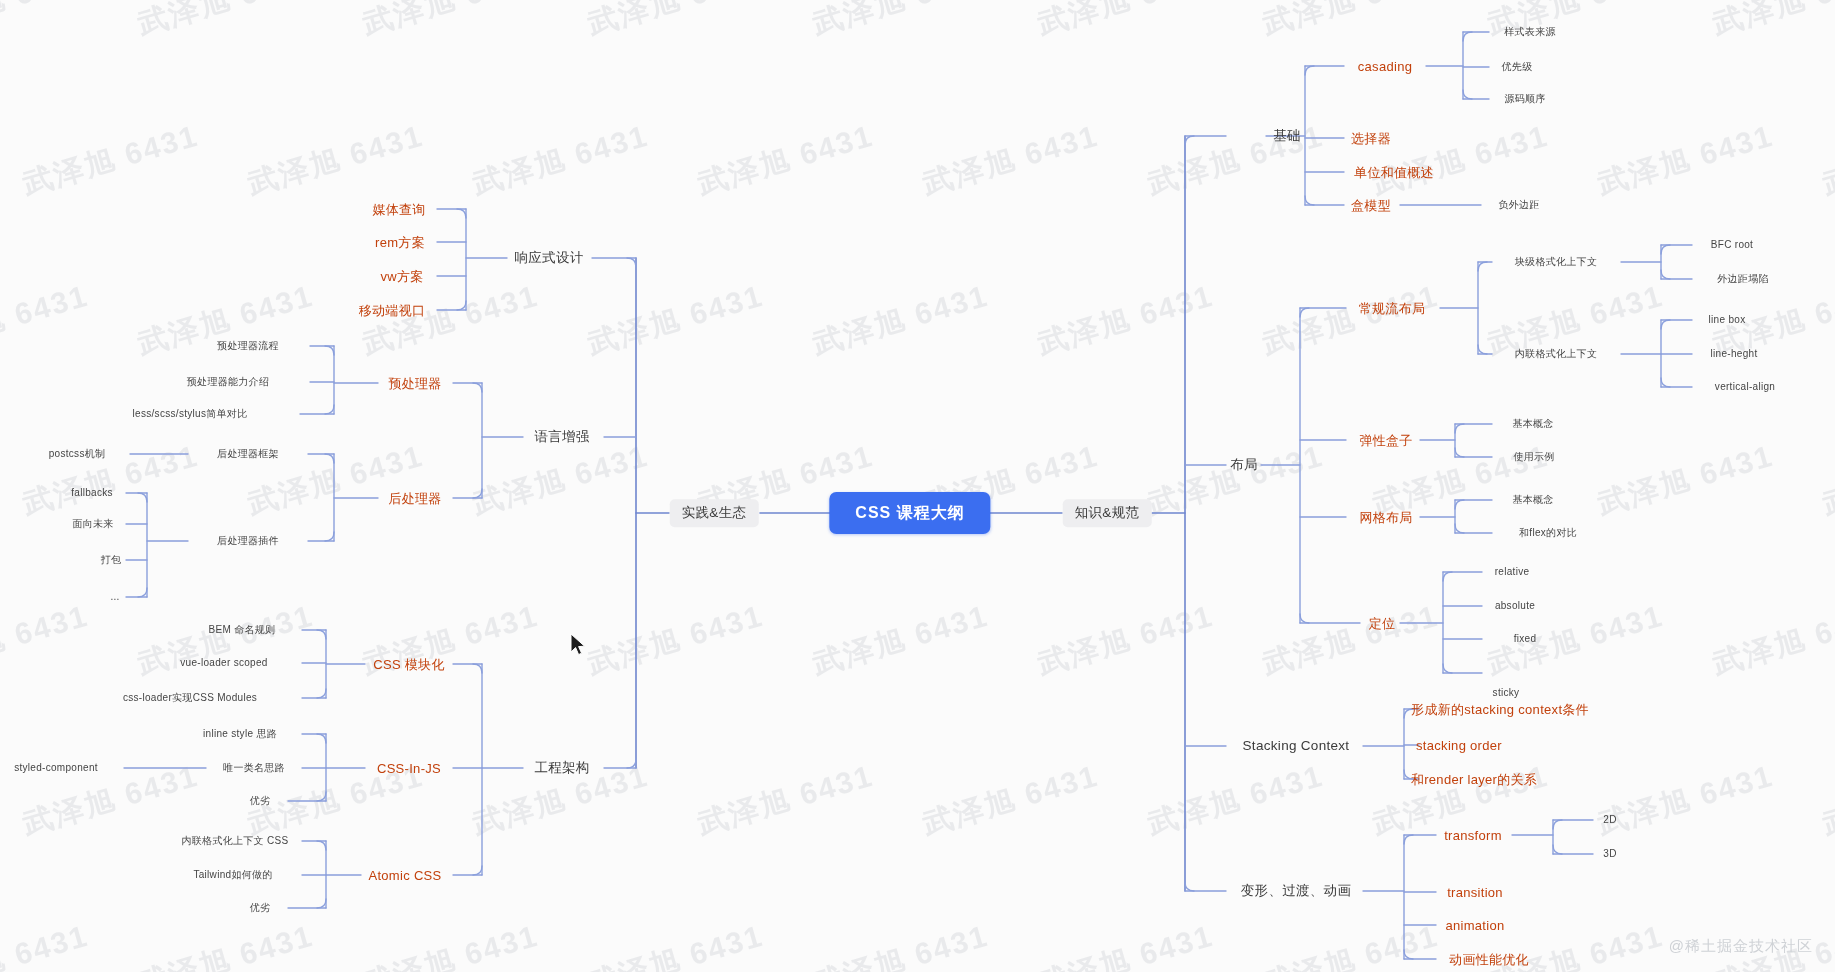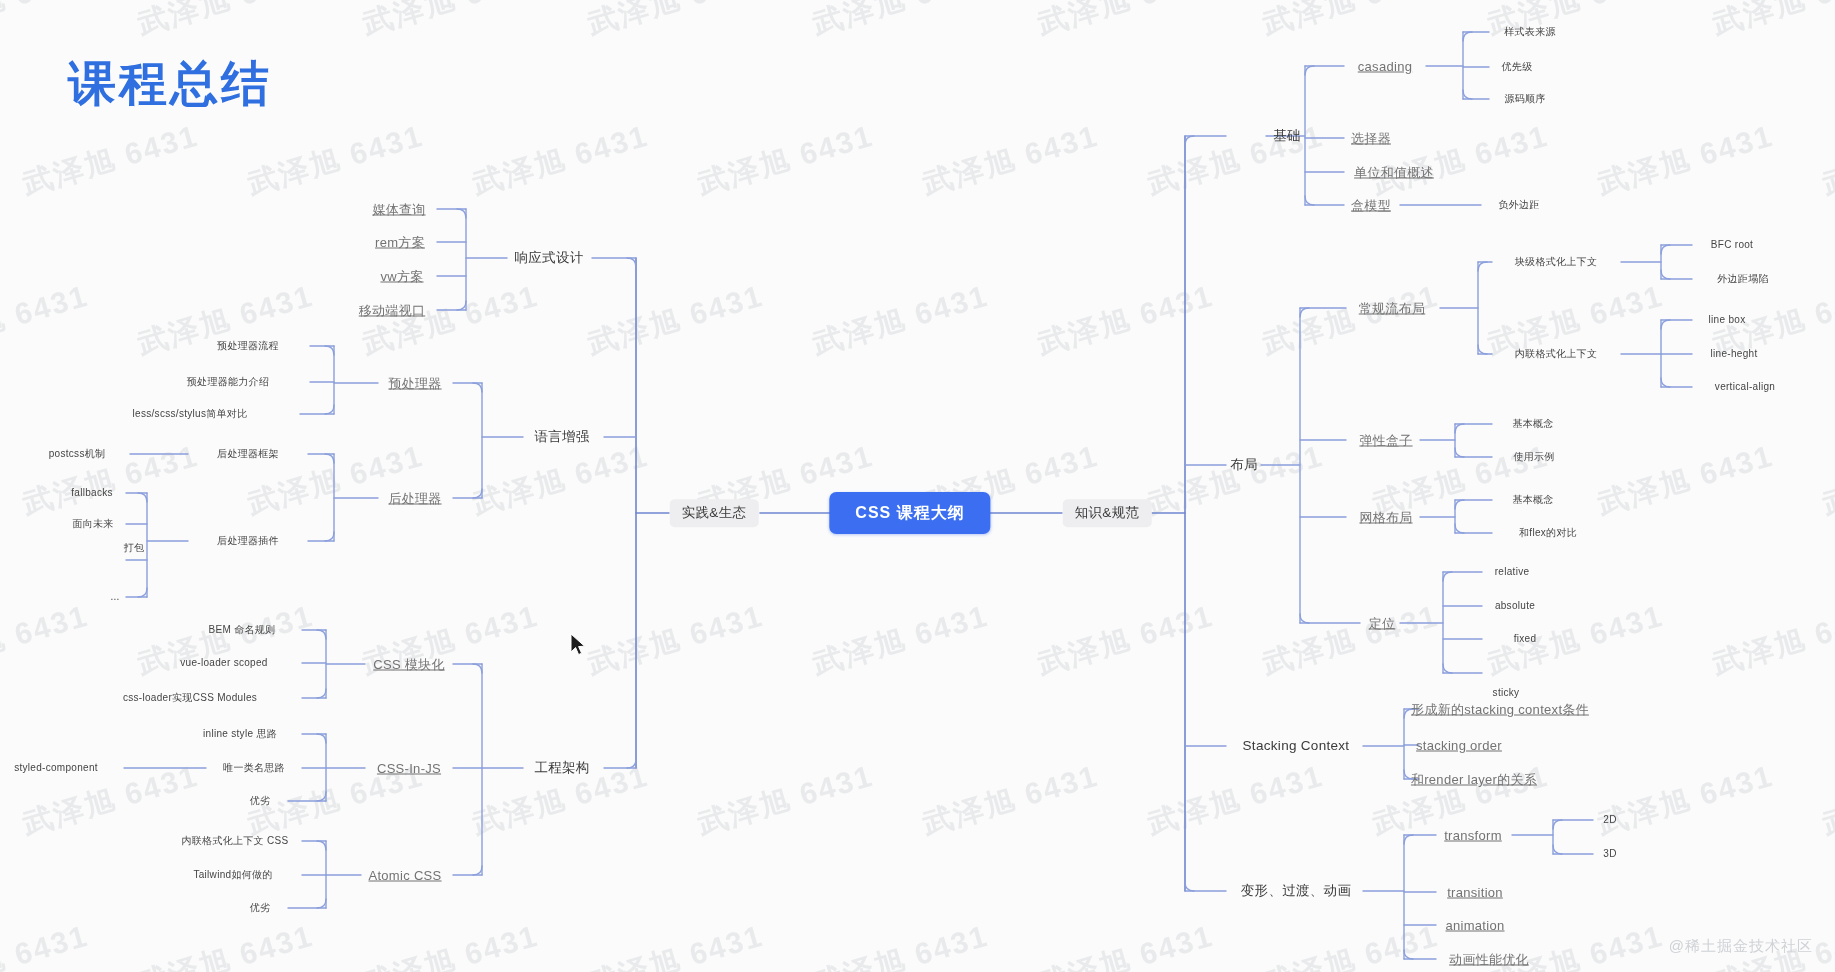--- a/index.html
+++ b/index.html
@@ -81,21 +81,21 @@
   }
   .node.branch {
     background: #eeeef0;
     color: #3a3a3a;
     font-size: 13.5px;
     padding: 7px 12px;
     border-radius: 5px;
     font-weight: 500;
   }
   .node.l1 { font-size: 13.5px; color: #3a3a3a; }
-  .node.l2 { font-size: 13px;   color: #737373; text-decoration: underline; }
+  .node.l2 { font-size: 13px;   color: #c2410c; }
   .node.l3 { font-size: 10px; color: #444444; }
   
   #corner-watermark {
     position: absolute;
     right: 22px;
     bottom: 16px;
     color: #cfd2d6;
     font-size: 15px;
     letter-spacing: 1px;
     z-index: 6;
@@ -172,21 +172,20 @@
       <div class="wm" style="left: 135px; top: 940px;">武泽旭 6431</div>
       <div class="wm" style="left: 360px; top: 940px;">武泽旭 6431</div>
       <div class="wm" style="left: 585px; top: 940px;">武泽旭 6431</div>
       <div class="wm" style="left: 810px; top: 940px;">武泽旭 6431</div>
       <div class="wm" style="left: 1035px; top: 940px;">武泽旭 6431</div>
       <div class="wm" style="left: 1260px; top: 940px;">武泽旭 6431</div>
       <div class="wm" style="left: 1485px; top: 940px;">武泽旭 6431</div>
       <div class="wm" style="left: 1710px; top: 940px;">武泽旭 6431</div>
     </div>
 
-  <div id="page-title">课程总结</div>
 
   <svg id="links" viewBox="0 0 1835 972" width="1835" height="972">
       <path d="M857 513 L760 513" class="trunk" stroke-linecap="round"></path>
       <path d="M963 513 L1062 513" class="trunk" stroke-linecap="round"></path>
       <path d="M669 513 L636 513" class="trunk" stroke-linecap="round"></path>
       <path d="M636 258 L636 768" class="trunk" stroke-linecap="round"></path>
       <path d="M636 258 L592 258" stroke-linecap="round"></path>
       <path d="M636 437 L604 437" stroke-linecap="round"></path>
       <path d="M636 768 L604 768" stroke-linecap="round"></path>
       <path d="M507 258 L466 258" stroke-linecap="round"></path>
@@ -363,21 +362,21 @@
       <div class="node l2" style="left: 415px; top: 383px;">预处理器</div>
       <div class="node l3" style="left: 248px; top: 346px;">预处理器流程</div>
       <div class="node l3" style="left: 228px; top: 382px;">预处理器能力介绍</div>
       <div class="node l3" style="left: 190px; top: 414px;">less/scss/stylus简单对比</div>
       <div class="node l2" style="left: 415px; top: 498px;">后处理器</div>
       <div class="node l3" style="left: 248px; top: 454px;">后处理器框架</div>
       <div class="node l3" style="left: 77px; top: 454px;">postcss机制</div>
       <div class="node l3" style="left: 248px; top: 541px;">后处理器插件</div>
       <div class="node l3" style="left: 92px; top: 493px;">fallbacks</div>
       <div class="node l3" style="left: 93px; top: 524px;">面向未来</div>
-      <div class="node l3" style="left: 111px; top: 548px; margin-left: 23px;">打包</div>
+      <div class="node l3" style="left: 111px; top: 560px;">打包</div>
       <div class="node l3" style="left: 115px; top: 597px;">...</div>
       <div class="node l1" style="left: 562px; top: 768px;">工程架构</div>
       <div class="node l2" style="left: 409px; top: 664px;">CSS 模块化</div>
       <div class="node l3" style="left: 242px; top: 630px;">BEM 命名规则</div>
       <div class="node l3" style="left: 224px; top: 663px;">vue-loader scoped</div>
       <div class="node l3" style="left: 190px; top: 698px;">css-loader实现CSS Modules</div>
       <div class="node l2" style="left: 409px; top: 768px;">CSS-In-JS</div>
       <div class="node l3" style="left: 240px; top: 734px;">inline style 思路</div>
       <div class="node l3" style="left: 254px; top: 768px;">唯一类名思路</div>
       <div class="node l3" style="left: 56px; top: 768px;">styled-component</div>

